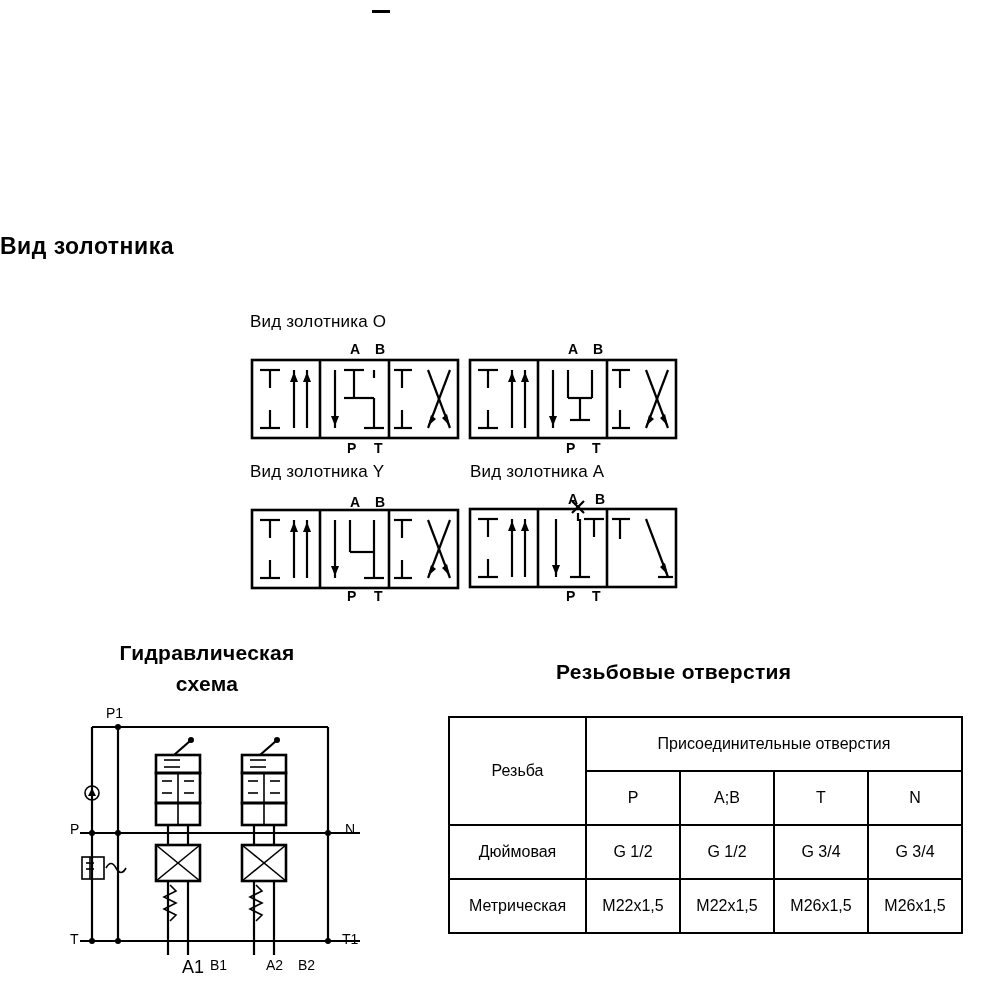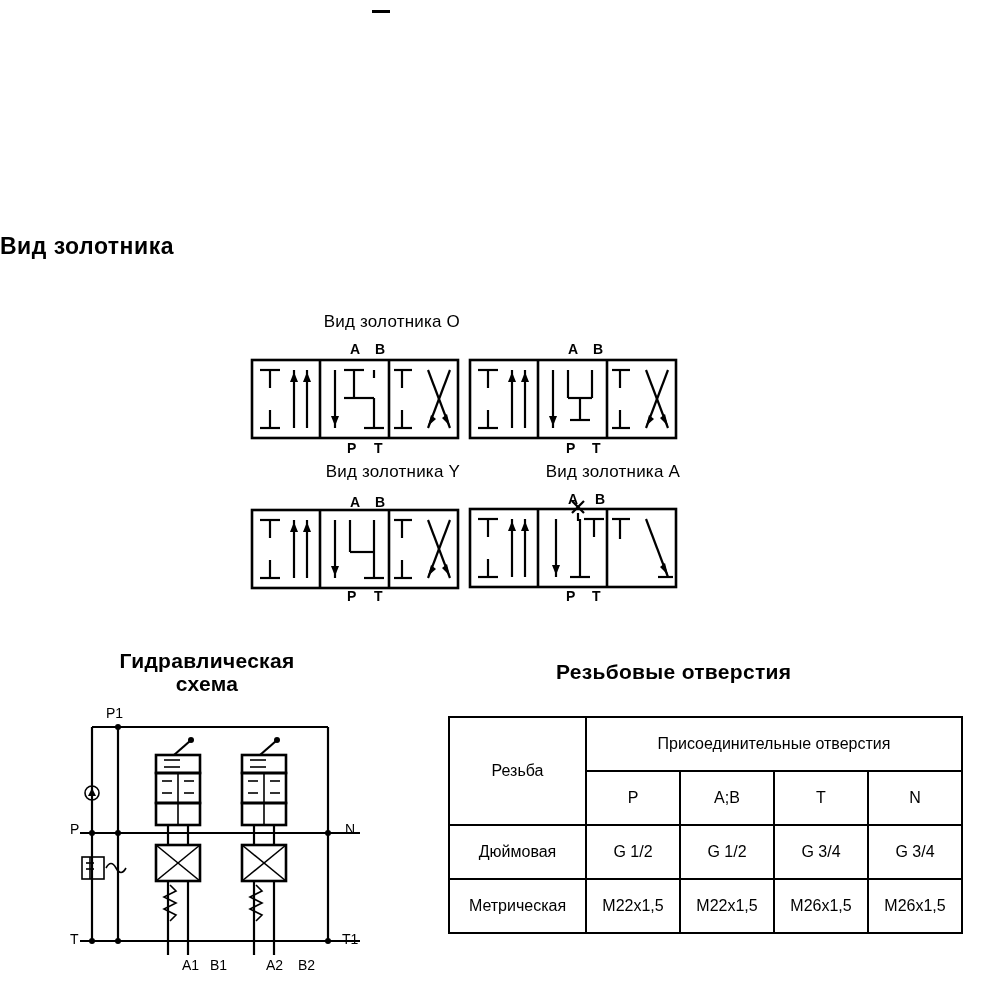--- a/index.html
+++ b/index.html
@@ -27,21 +27,21 @@
     left: 0; top: 233px;
     width: 1000px;
     text-align: left;
     font-size: 23px;
     font-weight: bold;
     letter-spacing: 0.5px;
   }
 
   .spool-label {
     font-size: 17px;
-    text-align: right;
+    text-align: left;
     letter-spacing: 0.2px;
   }
 
   .port-label {
     font-size: 14px;
     font-weight: 600;
   }
 
   .sec-title {
     font-size: 21px;
@@ -234,30 +234,30 @@
     <line x1="116" y1="24" x2="136" y2="24" class="sl"></line>
 
     <line x1="152" y1="24" x2="152" y2="44" class="sl"></line>
     <line x1="144" y1="24" x2="162" y2="24" class="sl"></line>
     <line x1="178" y1="24" x2="200" y2="82" class="sl"></line>
     <polygon points="200,80 192,72 197,68" class="fillblk"></polygon>
     <line x1="190" y1="82" x2="205" y2="82" class="sl"></line>
   </svg>
 </div>
 
-<div class="abs sec-title" style="left:62px; top:641px; width:290px; text-align:center;margin-top:8px;">Гидравлическая</div>
+<div class="abs sec-title" style="left:62px; top:641px; width:290px; text-align:center;">Гидравлическая</div>
 <div class="abs sec-title" style="left:62px; top:672px; width:290px; text-align:center;">схема</div>
 
 <div class="abs" style="left:70px; top:705px; width:320px; height:290px;">
   <div class="abs" style="left:36px; top:0px; font-size:14px;">P1</div>
   <div class="abs" style="left:0px; top:116px; font-size:14px;">P</div>
   <div class="abs" style="left:0px; top:226px; font-size:14px;">T</div>
   <div class="abs" style="left:275px; top:116px; font-size:14px;">N</div>
   <div class="abs" style="left:272px; top:226px; font-size:14px;">T1</div>
-  <div class="abs" style="left:112px; top:252px; font-size:14px;">A1</div>
+  <div class="abs" style="left:112px; top:252px; font-size:18px;">A1</div>
   <div class="abs" style="left:140px; top:252px; font-size:14px;">B1</div>
   <div class="abs" style="left:196px; top:252px; font-size:14px;">A2</div>
   <div class="abs" style="left:228px; top:252px; font-size:14px;">B2</div>
 
   <svg class="abs" style="left:0; top:0;" width="320" height="265">
 
     <path d="M22,22 L258,22 L258,236 L22,236 Z" class="sl-dash"></path>
 
     <line x1="22" y1="22" x2="258" y2="22" class="sl"></line>
 

